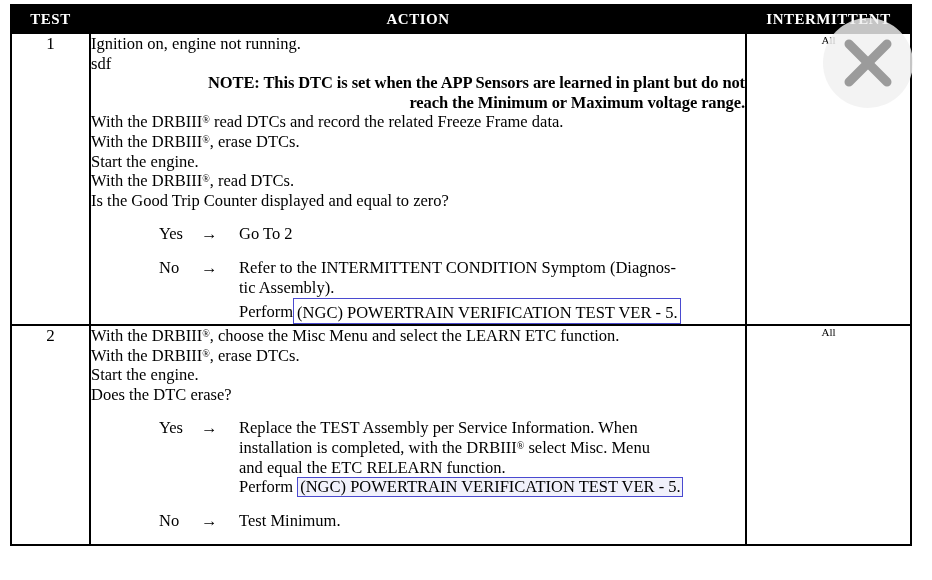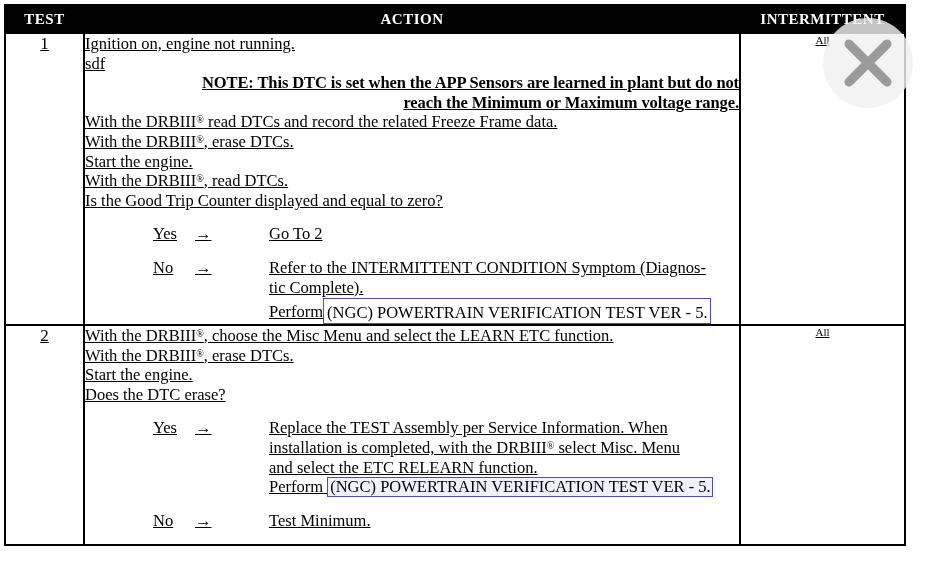--- a/index.html
+++ b/index.html
@@ -21,26 +21,25 @@
   #sheet {
     position: absolute;
     left: 0; top: 0;
     width: 932px; height: 580px;
     background: #ffffff;
   }
 
   
   #doc-table {
     position: absolute;
-    left: 4px;
+    left: 10px;
     top: 4px;
     width: 898px;
     border-collapse: collapse;
     table-layout: fixed;
-    text-decoration: underline;
   }
   #doc-table td, #doc-table th {
     border: 2px solid #000000;
     vertical-align: top;
     padding: 0;
   }
 
   
   thead th {
     background: #000000;
@@ -97,21 +96,20 @@
     flex: 0 0 42px;
     margin-left: 68px;
   }
   .branch .arrow {
     width: 38px;
     flex: 0 0 38px;
   }
   .branch .body {
     flex: 1 1 auto;
     padding-right: 12px;
-    margin-left: 36px;
   }
   .branch .body .cont { display: block; }
 
   
   .hl {
     border: 1.5px solid #4a4ad0;
     background: rgba(120,120,220,0.10);
     padding: 0 1px 1px 2px;
     display: inline-block;
     line-height: 17px;
@@ -179,21 +177,21 @@
             <span class="answer">Yes</span>
             <span class="arrow">→</span>
             <span class="body">Go To  2</span>
           </div>
 
           <div class="branch">
             <span class="answer">No</span>
             <span class="arrow">→</span>
             <span class="body">
               <span class="cont">Refer to the INTERMITTENT CONDITION Symptom (Diagnos-</span>
-              <span class="cont">tic Complete).</span>
+              <span class="cont">tic Assembly).</span>
               <span class="cont">​<span>Perform</span><span class="hl-wide">(NGC) POWERTRAIN VERIFICATION TEST VER - 5.</span></span>
             </span>
           </div>
         </td>
 
         <td class="cell-applic">All</td>
       </tr>
 
       <tr class="row-2">
         <td class="cell-test">2</td>
@@ -203,21 +201,21 @@
           <div class="line">With the DRBIII<sup class="reg">®</sup>, erase DTCs.</div>
           <div class="line">Start the engine.</div>
           <div class="line">Does the DTC erase?</div>
 
           <div class="branch">
             <span class="answer">Yes</span>
             <span class="arrow">→</span>
             <span class="body">
               <span class="cont">Replace the TEST Assembly per Service Information. When</span>
               <span class="cont">installation is completed, with the DRBIII<sup class="reg">®</sup> select Misc. Menu</span>
-              <span class="cont">and select the ETC RELEARN function.</span>
+              <span class="cont">and equal the ETC RELEARN function.</span>
               <span class="cont">​<span>Perform</span> <span class="hl">(NGC) POWERTRAIN VERIFICATION TEST VER - 5.</span></span>
             </span>
           </div>
 
           <div class="branch">
             <span class="answer">No</span>
             <span class="arrow">→</span>
             <span class="body">Test Minimum.</span>
           </div>
         </td>

